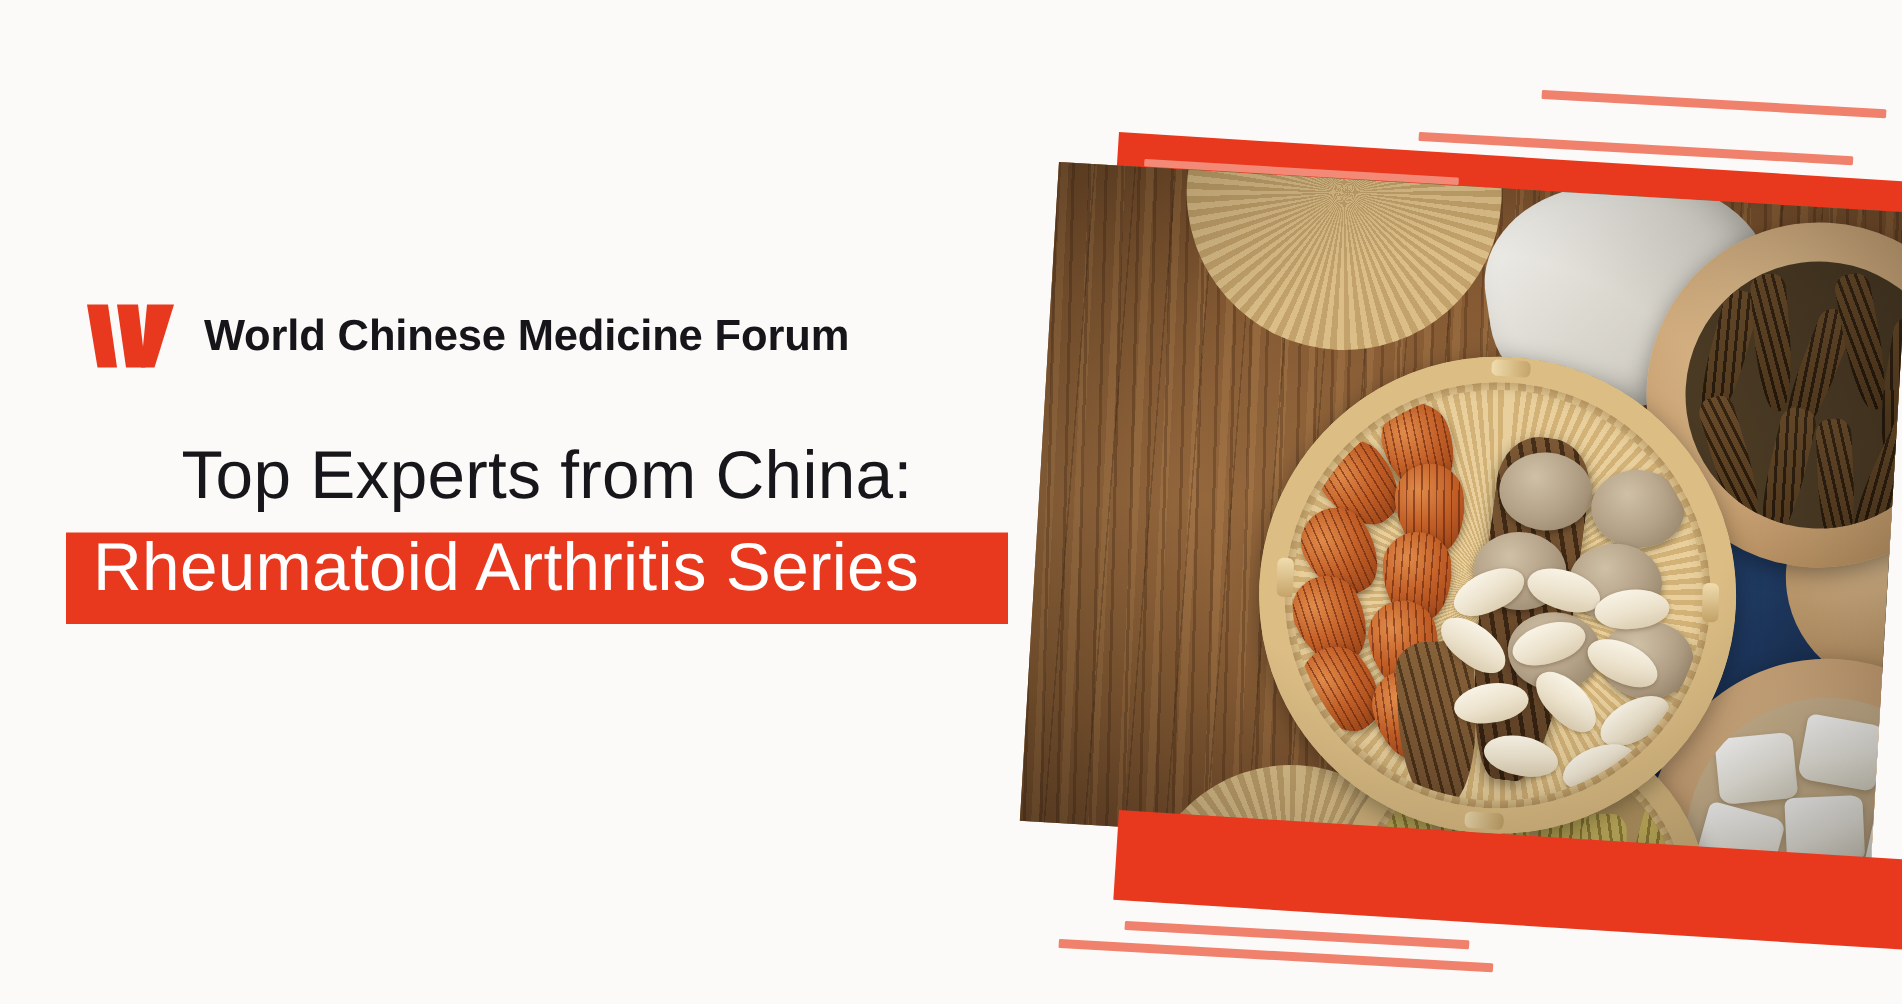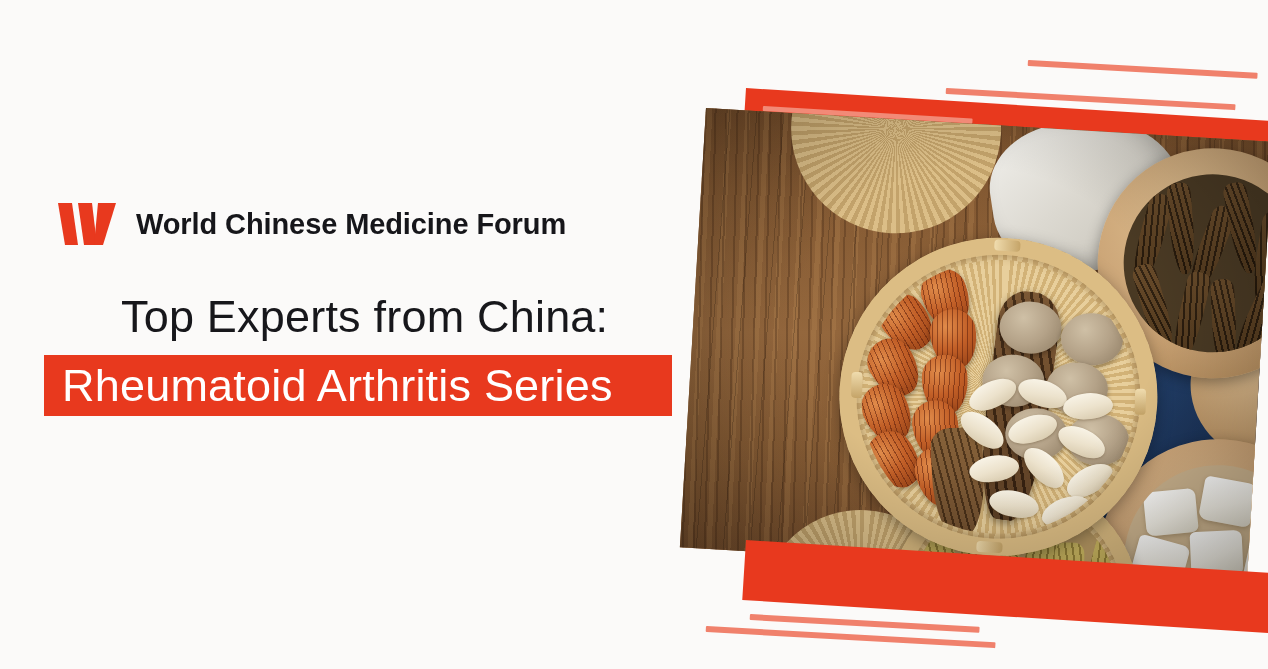--- a/index.html
+++ b/index.html
@@ -72,21 +72,21 @@
   }
 
   .highlight-band {
     position: absolute;
     left: 44px;
     top: 351px;
     width: 628px;
     height: 61px;
     background: #e8391e;
     display: flex;
-    align-items: center;
+    align-items: flex-start;
     box-sizing: border-box;
     padding-left: 18px;
   }
 
   .highlight-text {
     font-family: "Liberation Sans", sans-serif;
     font-size: 45px;
     font-weight: 300;
     color: #ffffff;
     letter-spacing: 0.2px;

